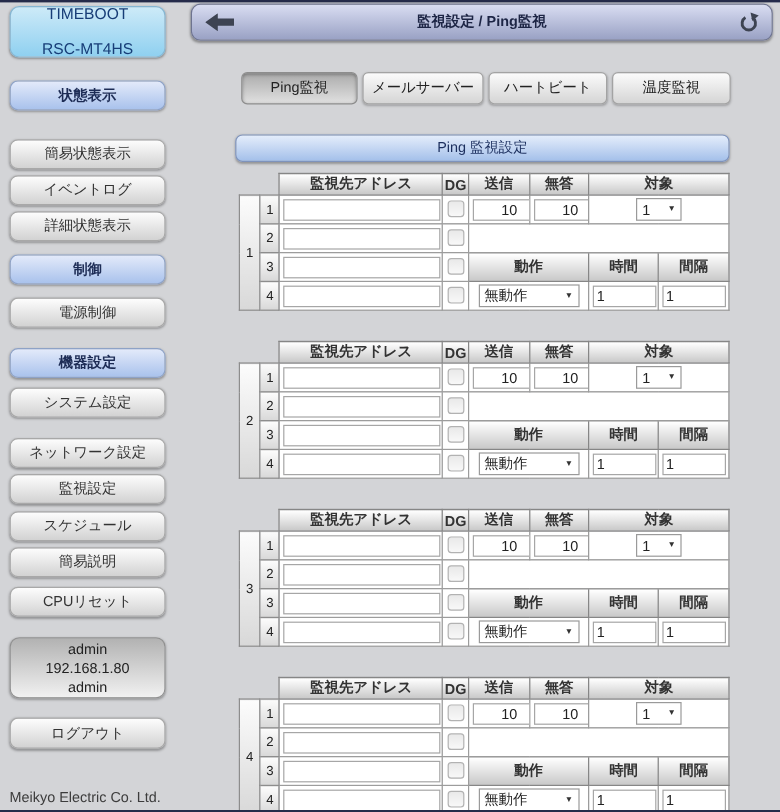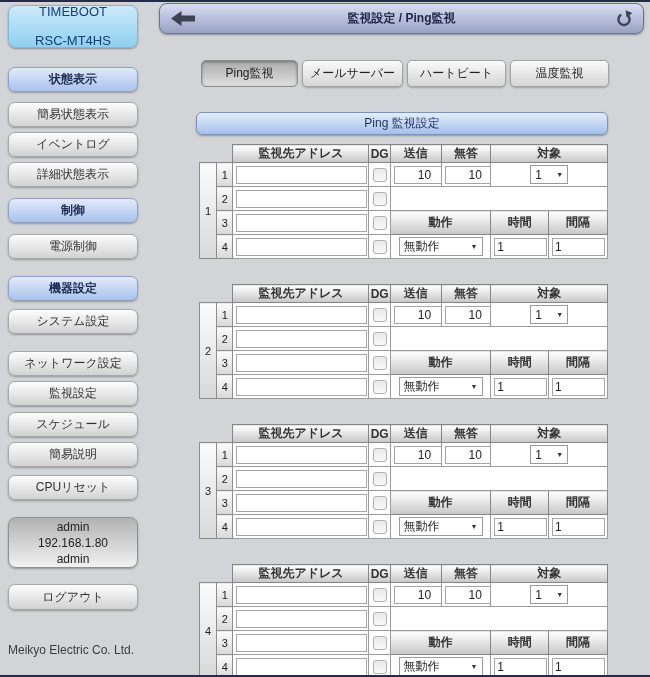--- a/index.html
+++ b/index.html
@@ -129,21 +129,21 @@
 
 <div class="edge-line" id="top-line"></div>
 
 <div id="sidebar">
   <div class="logo-btn">
     <span>TIMEBOOT</span>
     <span>RSC-MT4HS</span>
   </div>
   <div id="sidebar-nav">
       <div class="cat-btn" style="margin-top: 19px;">状態表示</div>
-      <div class="side-btn" style="margin-top: 10px; text-align: right;">簡易状態表示</div>
+      <div class="side-btn" style="margin-top: 24px; text-align: right;">簡易状態表示</div>
       <div class="side-btn" style="margin-top: 5px;">イベントログ</div>
       <div class="side-btn" style="margin-top: 5px;">詳細状態表示</div>
       <div class="cat-btn" style="margin-top: 11px;">制御</div>
       <div class="side-btn" style="margin-top: 11px;">電源制御</div>
       <div class="cat-btn" style="margin-top: 17px;">機器設定</div>
       <div class="side-btn" style="margin-top: 8px;">システム設定</div>
       <div class="side-btn" style="margin-top: 17px; text-align: center;">ネットワーク設定</div>
       <div class="side-btn" style="margin-top: 5px;">監視設定</div>
       <div class="side-btn" style="margin-top: 6px;">スケジュール</div>
       <div class="side-btn" style="margin-top: 5px;">簡易説明</div>

